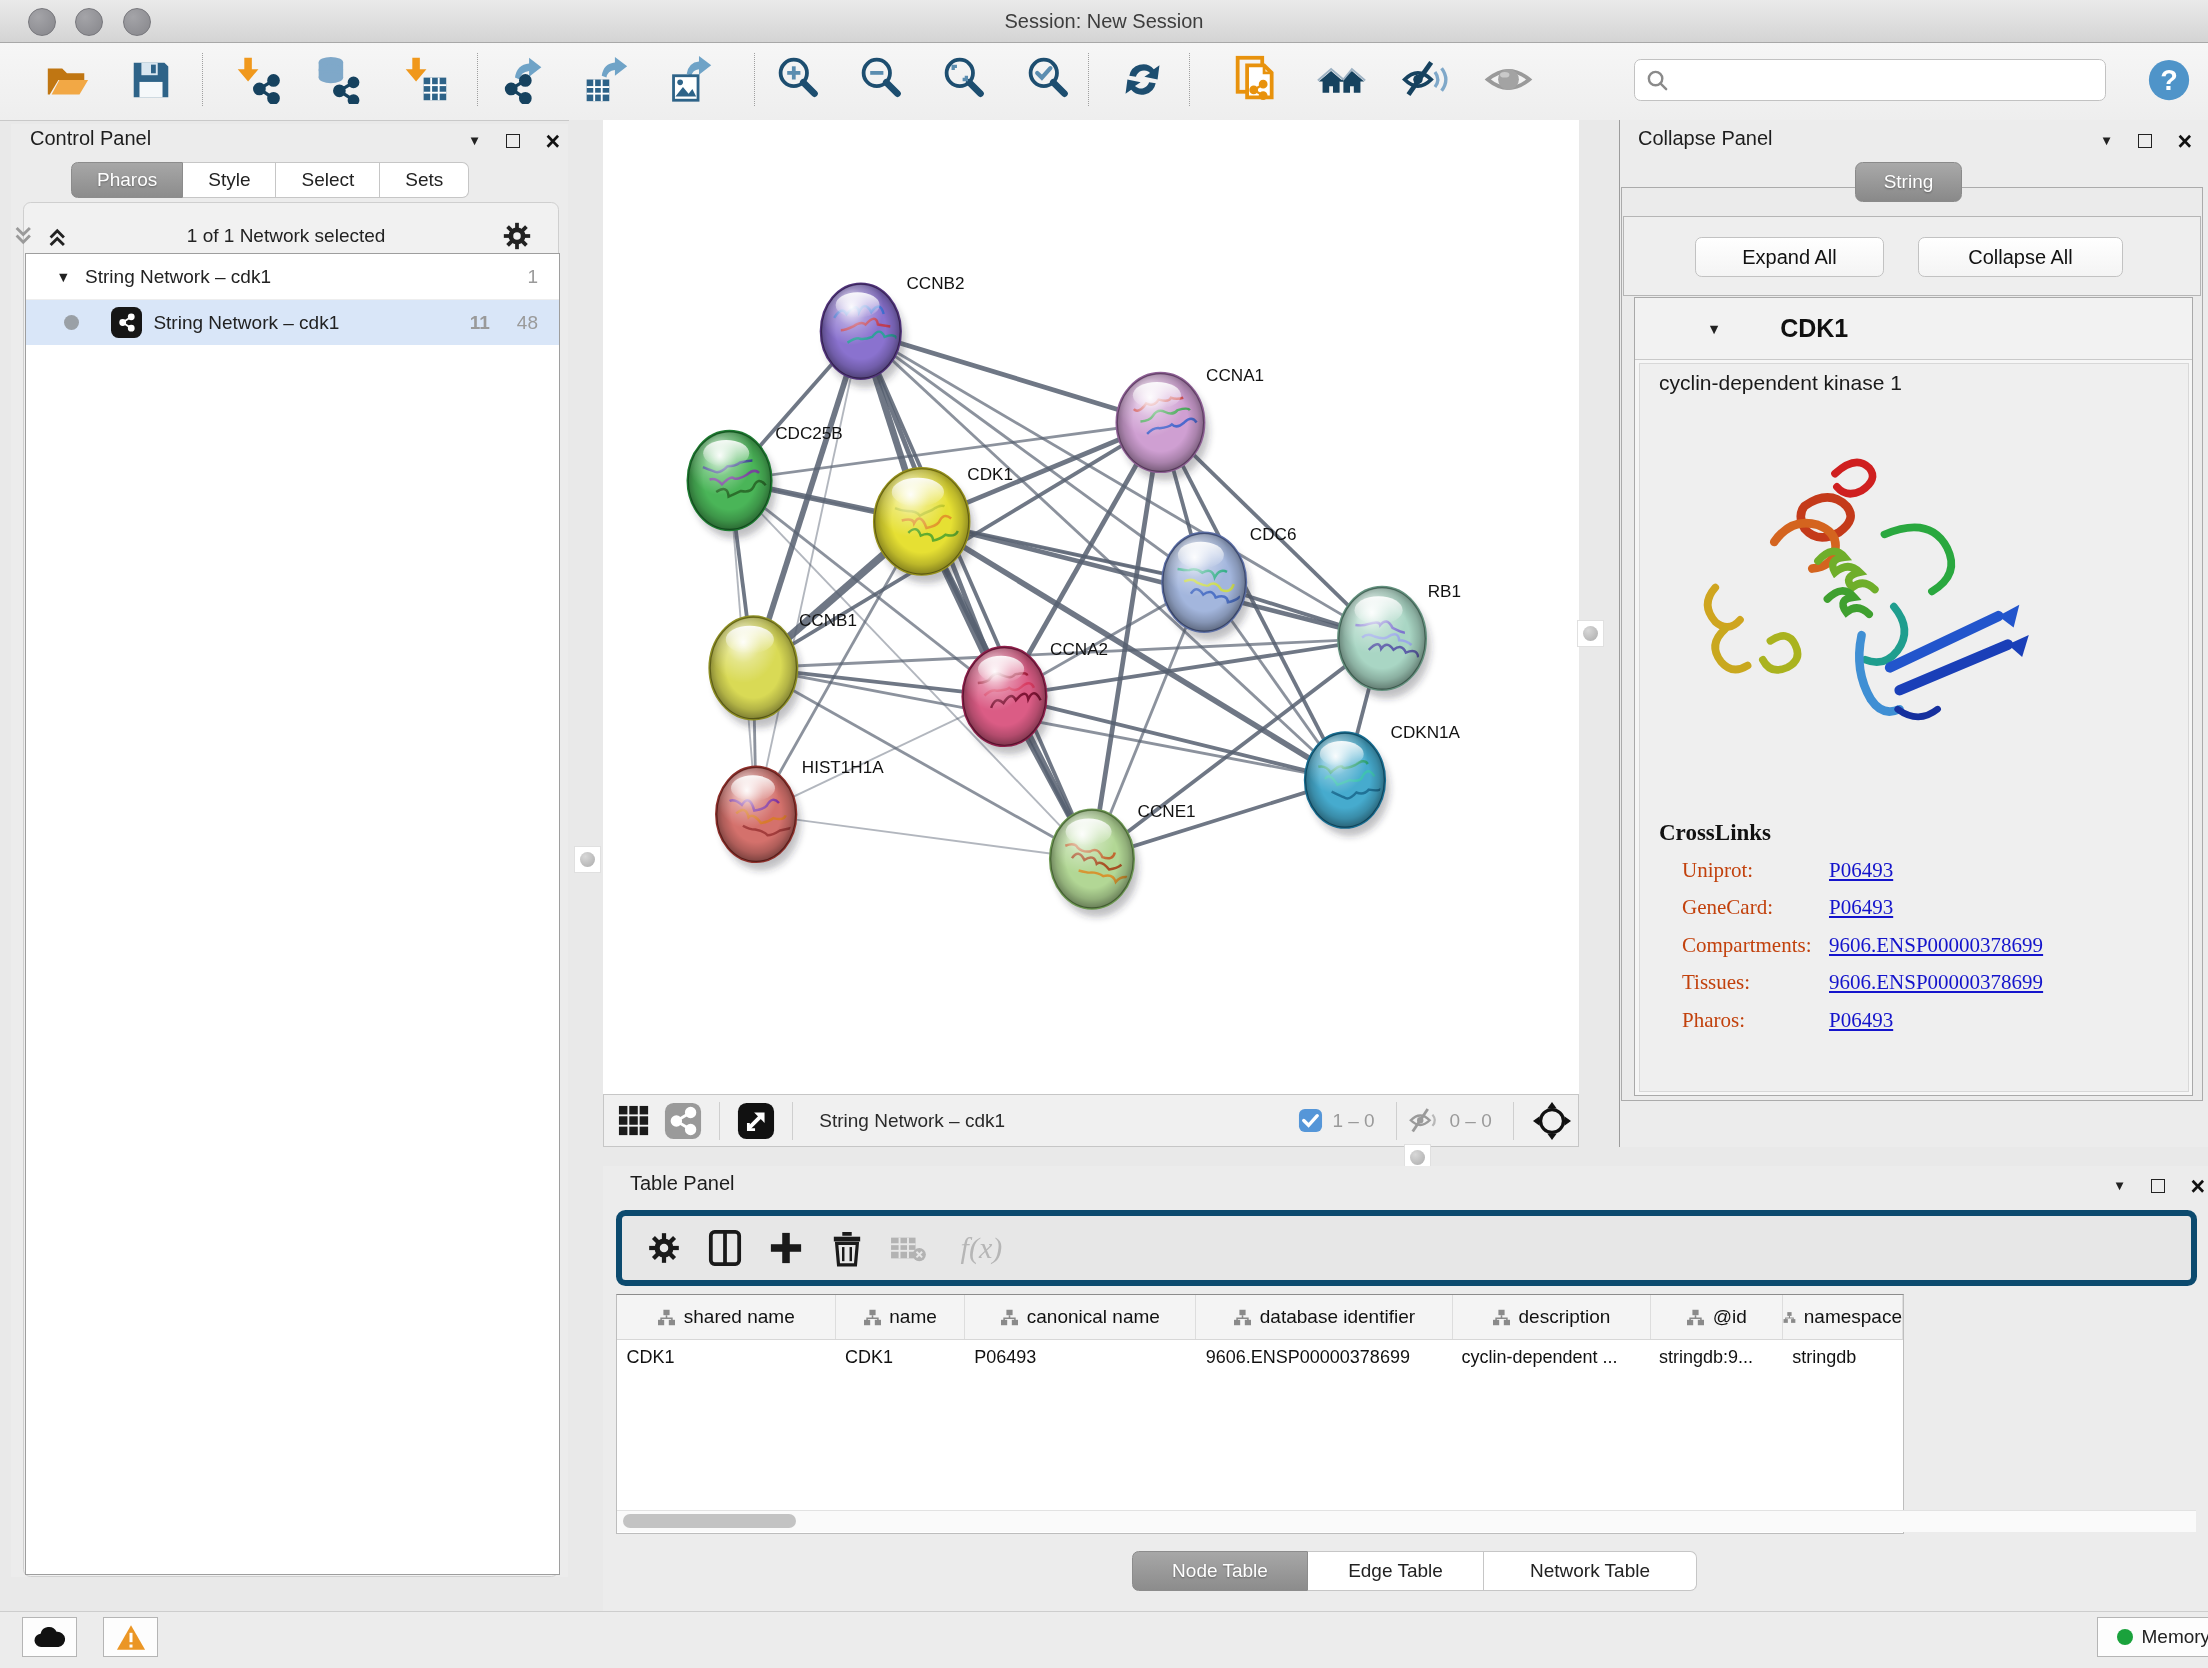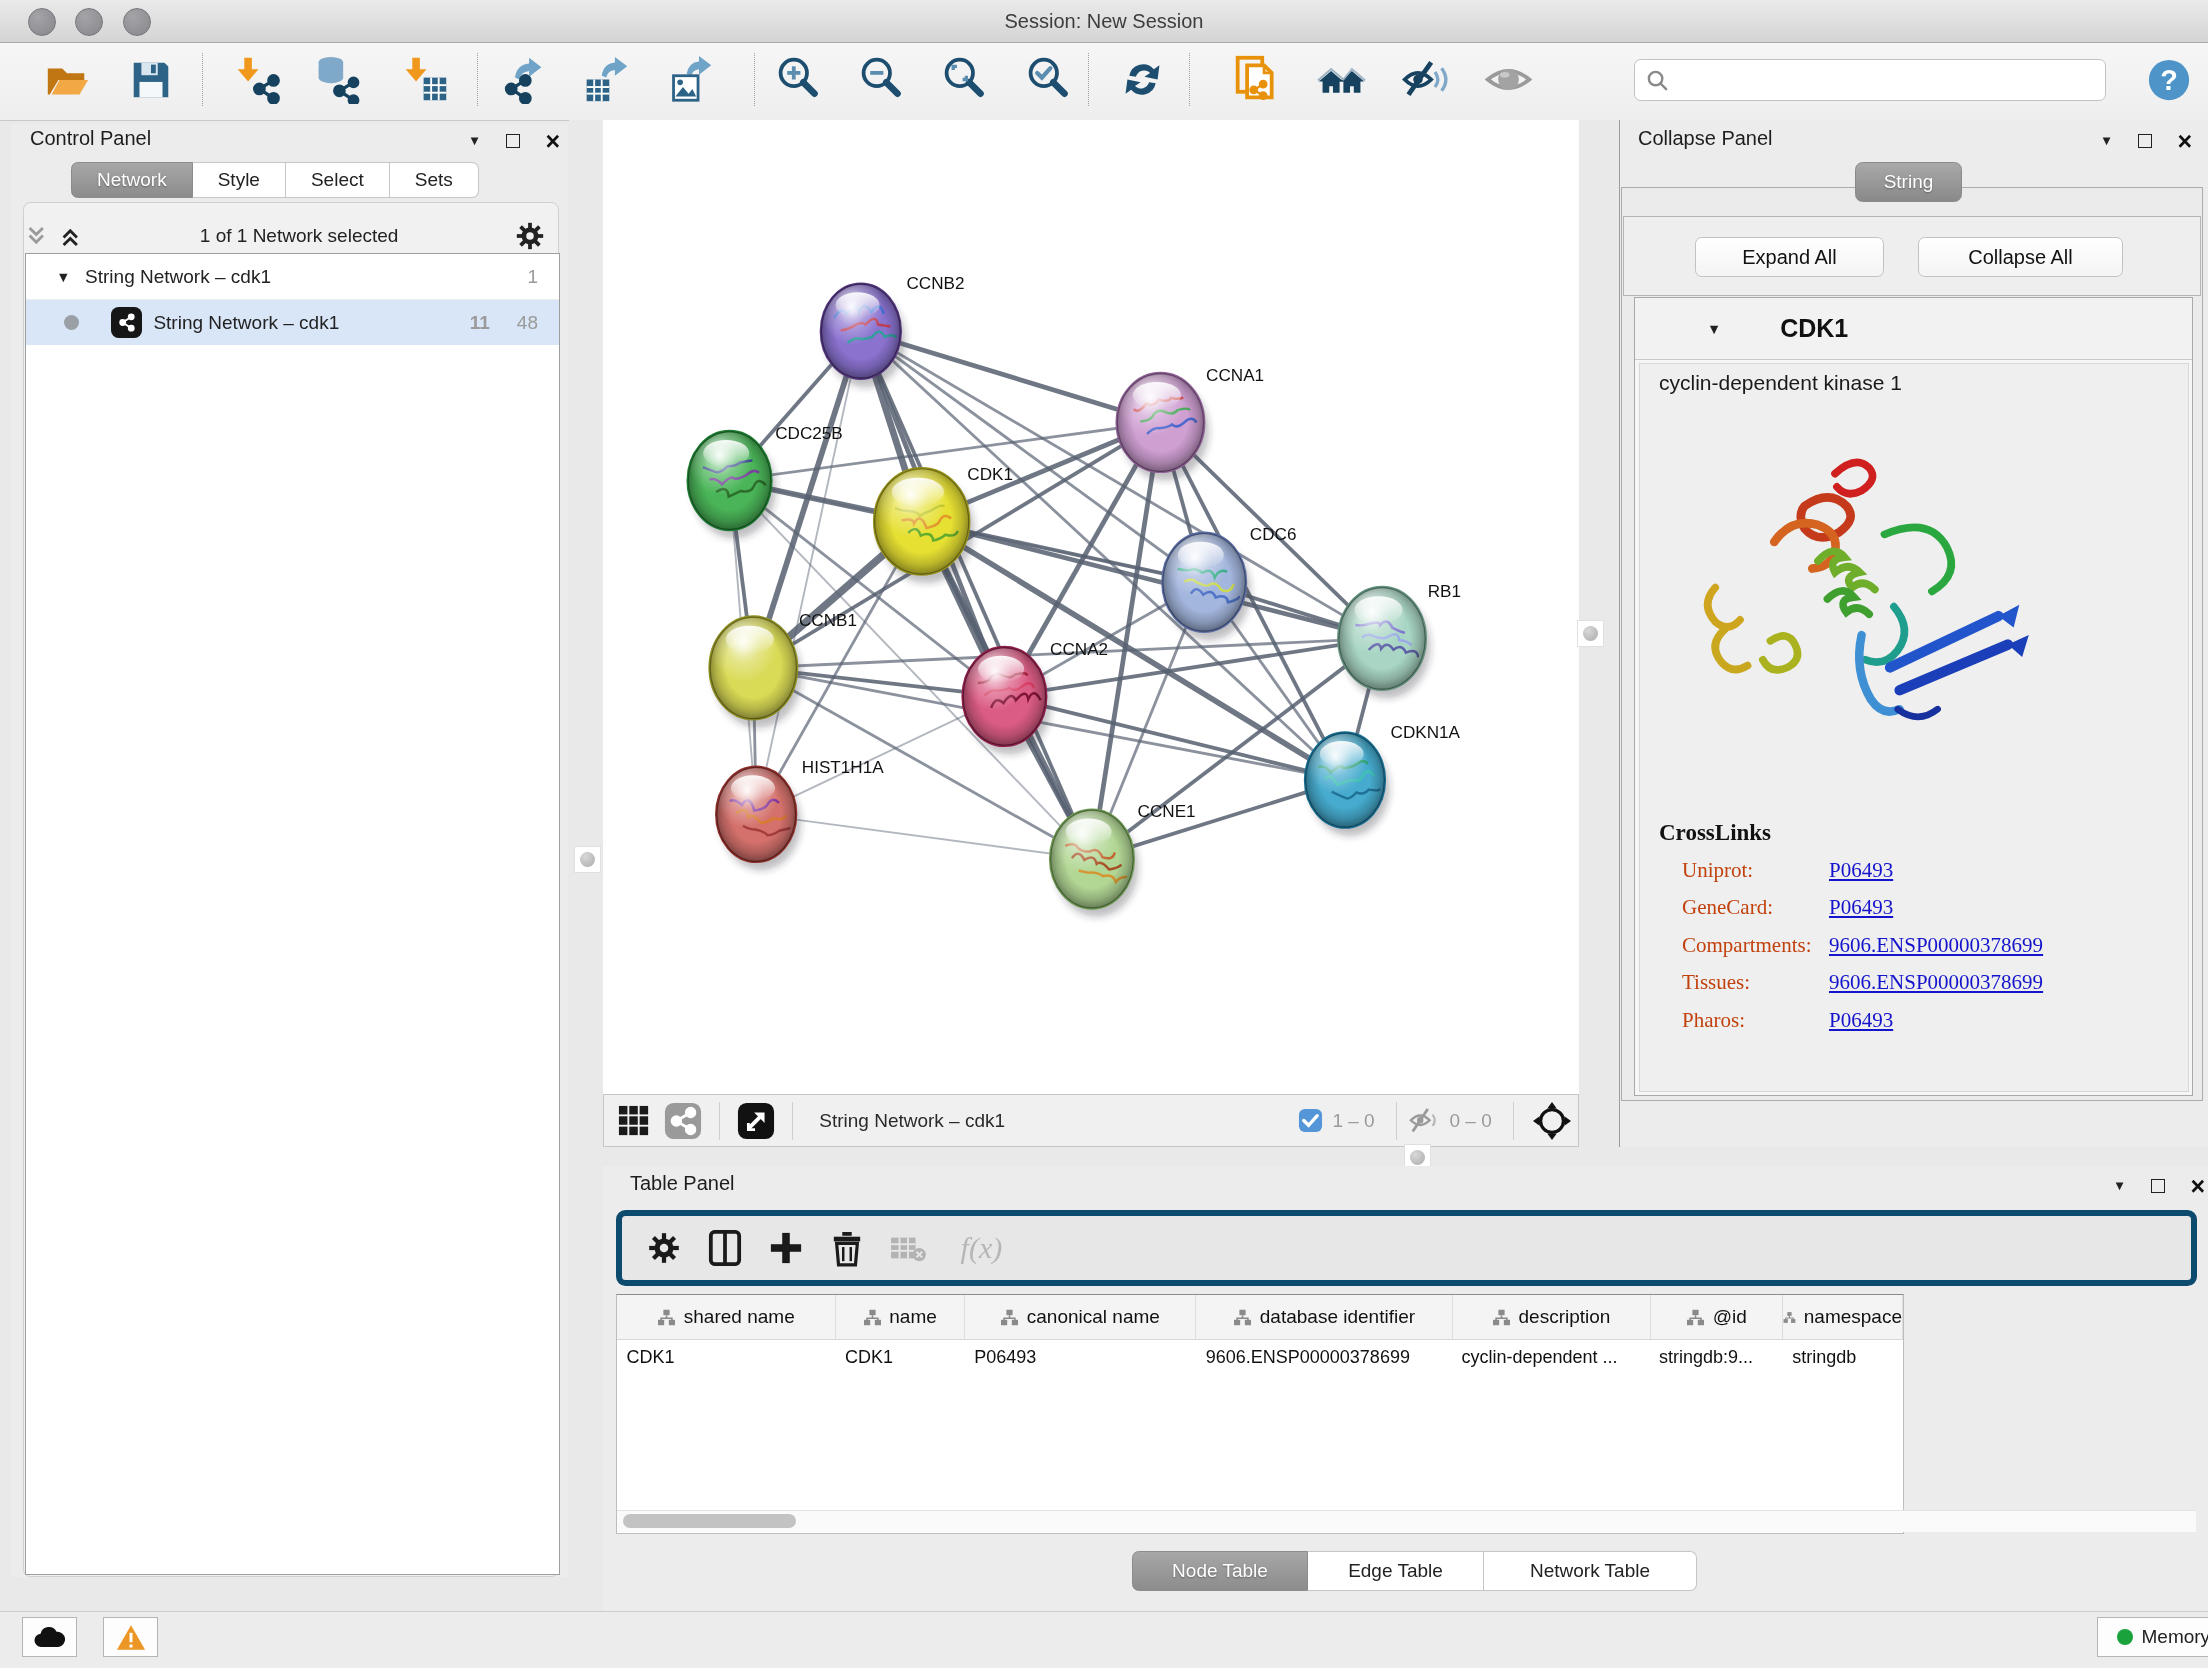--- a/index.html
+++ b/index.html
@@ -37,21 +37,21 @@
   .seg .tab{height:36px;display:flex;align-items:center;justify-content:center;
     background:#fff;border:1px solid #c6c6c6;border-left:none;font-size:19px;color:#222;
     padding:0 25px;box-sizing:border-box;}
   .seg .tab:first-child{border-left:1px solid #c6c6c6;border-radius:6.7px 0 0 6.7px;}
   .seg .tab:last-child{border-radius:0 6.7px 6.7px 0;}
   .seg .tab.sel{background:linear-gradient(#a7a7a7,#8c8c8c);color:#fff;border-color:#8c8c8c;
     text-shadow:0 1px 1.9px rgba(0,0,0,.35);}
   
   .cp-inner{left:23px;top:202px;width:536px;height:1375px;background:#f1f1f1;
     border:1px solid #cfcfcf;border-radius:7.6px;box-sizing:border-box;}
-  .cp-row{left:22px;top:219px;width:533px;height:34px;display:flex;align-items:center;}
+  .cp-row{left:9px;top:219px;width:533px;height:34px;display:flex;align-items:center;}
   .treebox{left:25px;top:253px;width:535px;height:1322px;}
   .trow{height:45px;display:flex;align-items:center;font-size:19px;}
   .trow .cnt{color:#9a9a9a;}
   .sharebadge{width:31px;height:31px;border-radius:7.6px;background:#161616;display:flex;
     align-items:center;justify-content:center;}
   
   .netcanvas{left:603px;top:120px;width:976px;height:974px;background:#fff;}
   .netfooter{left:603px;top:1094px;width:976px;height:53px;background:#f0f0f0;
     border:1px solid #c6c6c6;box-sizing:border-box;display:flex;align-items:center;}
   .nf-sep{width:1px;height:38px;background:#cfcfcf;margin:0 11.4px;}
@@ -317,21 +317,21 @@
 
 <div class="abs" style="left:11.4px;top:124px;width:557px;height:1453px;background:#ececec;"></div>
 <span class="abs panel-title" style="left:30px;top:127px;">Control Panel</span>
 <span class="abs phicons" style="left:468px;top:131px;">
   <span class="tri">▼</span>
   <span class="sq"></span>
   <span class="xx">×</span>
 </span>
 
 <div class="abs seg" style="left:71px;top:162px;">
-  <span class="tab sel">Network</span>
+  <span class="tab sel">Pharos</span>
   <span class="tab">Style</span>
   <span class="tab">Select</span>
   <span class="tab">Sets</span>
 </div>
 
 <div class="abs cp-inner"></div>
 <div class="abs cp-row">
   <svg width="28.5" height="25" viewBox="0 0 30 26">
     <g fill="none" stroke="#9a9a9a" stroke-width="3">
         <path d="M8 4 l7 7 7 -7"></path>

